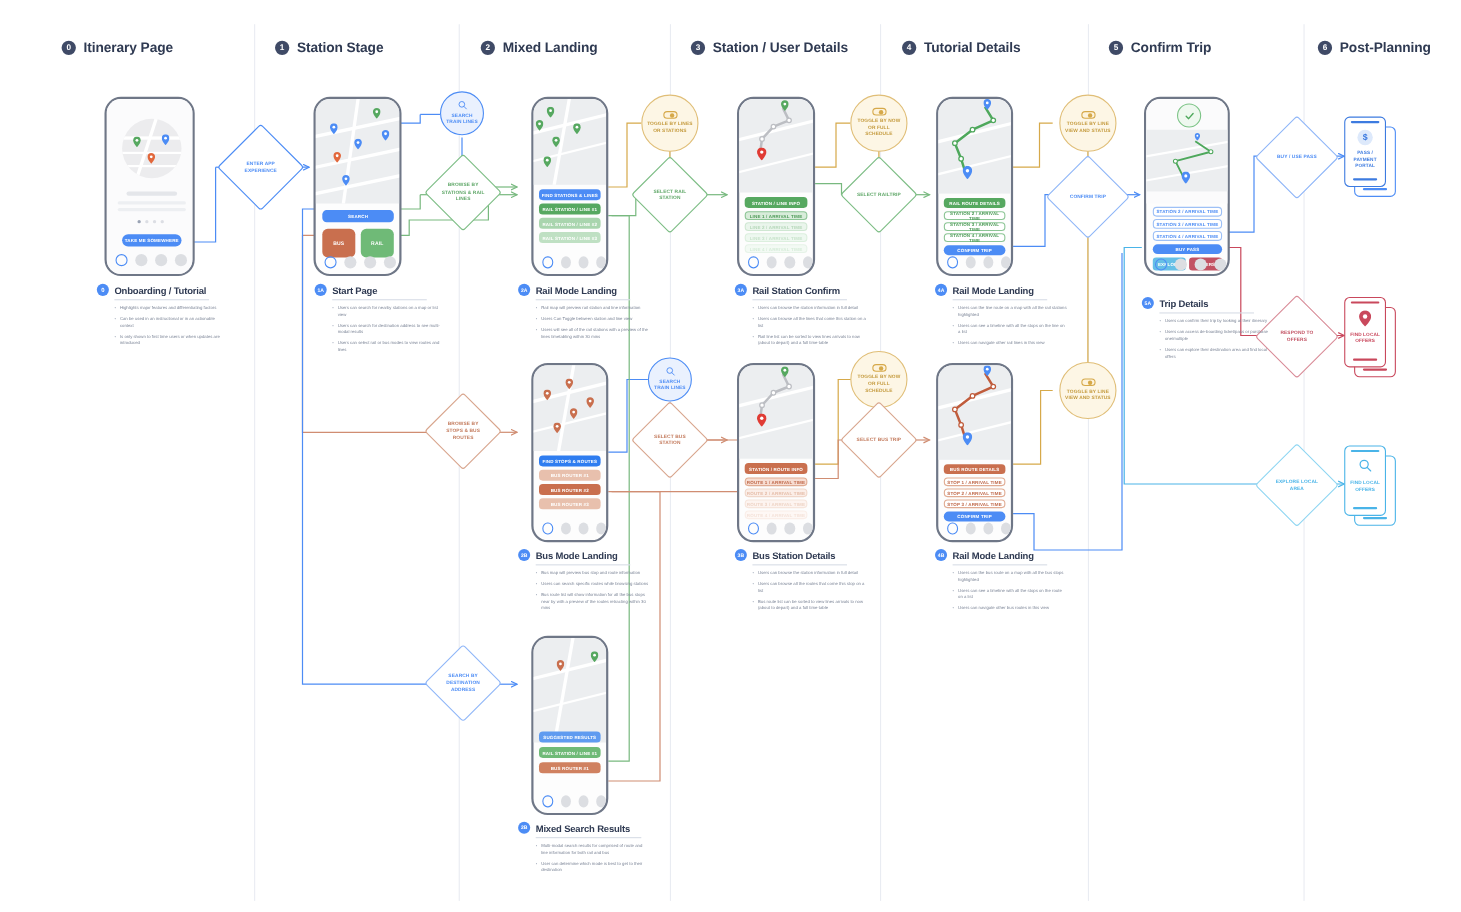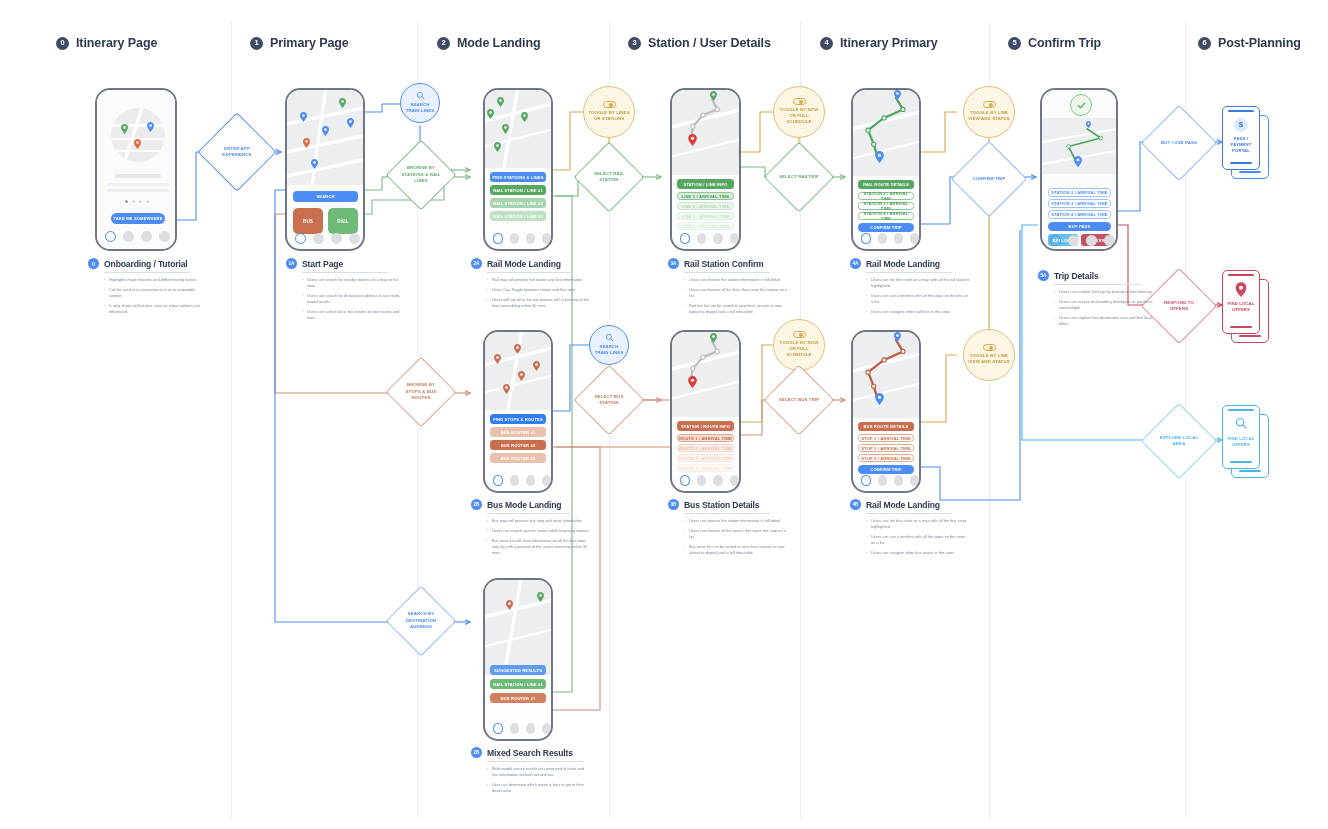--- a/index.html
+++ b/index.html
@@ -107,33 +107,33 @@
   <div class="col-sep" style="left:800px;"></div>
   <div class="col-sep" style="left:989px;"></div>
   <div class="col-sep" style="left:1185px;"></div>
 
   <div class="col-head" style="left:56px;">
     <span class="col-badge">0</span>
     <span class="col-title">Itinerary Page</span>
   </div>
   <div class="col-head" style="left:250px;">
     <span class="col-badge">1</span>
-    <span class="col-title">Primary Page</span>
+    <span class="col-title">Station Stage</span>
   </div>
   <div class="col-head" style="left:437px;">
     <span class="col-badge">2</span>
-    <span class="col-title">Mode Landing</span>
+    <span class="col-title">Mixed Landing</span>
   </div>
   <div class="col-head" style="left:628px;">
     <span class="col-badge">3</span>
     <span class="col-title">Station / User Details</span>
   </div>
   <div class="col-head" style="left:820px;">
     <span class="col-badge">4</span>
-    <span class="col-title">Itinerary Primary</span>
+    <span class="col-title">Tutorial Details</span>
   </div>
   <div class="col-head" style="left:1008px;">
     <span class="col-badge">5</span>
     <span class="col-title">Confirm Trip</span>
   </div>
   <div class="col-head" style="left:1198px;">
     <span class="col-badge">6</span>
     <span class="col-title">Post-Planning</span>
   </div>
 

